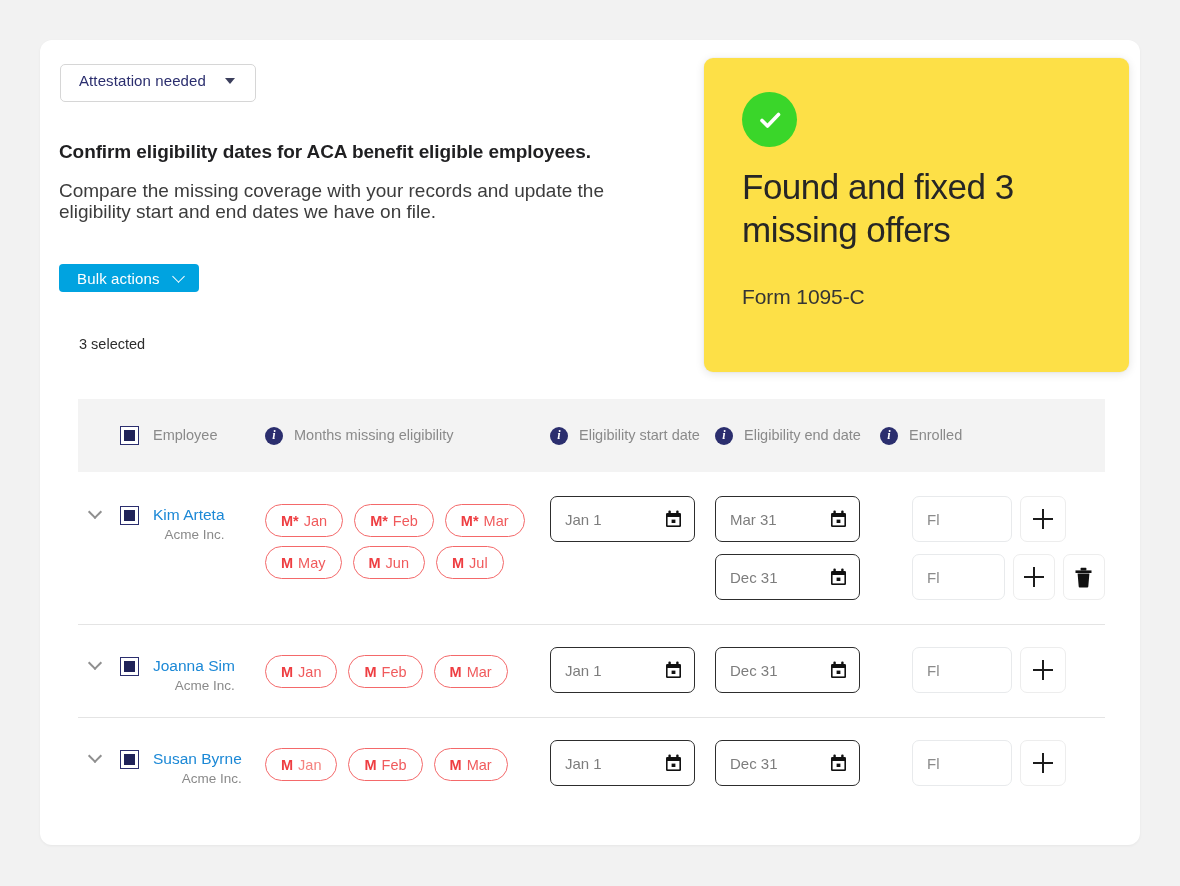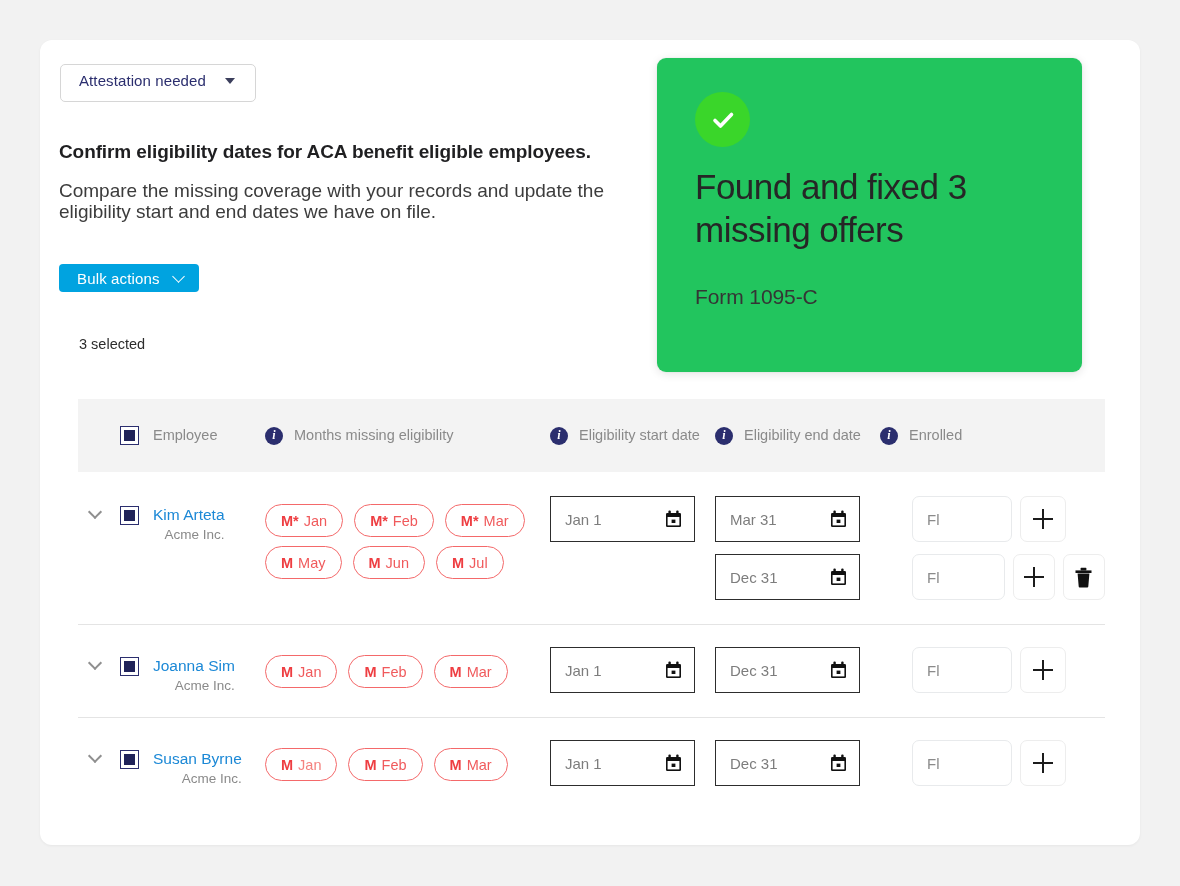--- a/index.html
+++ b/index.html
@@ -91,23 +91,23 @@
 
   .selected-count {
     position: absolute;
     left: 79px; top: 336px;
     font-size: 14.5px; color: #2c2c2c;
   }
 
   
   .callout {
     position: absolute;
-    left: 657px; top: 58px;
+    left: 704px; top: 58px;
     width: 425px; height: 314px;
-    background: #22c55e;
+    background: #fde047;
     border-radius: 9px;
     box-shadow: 0 2px 10px rgba(0,0,0,0.11), 0 0 0 1px rgba(0,0,0,0.02);
     padding: 34px 38px 0 38px;
   }
   .check-circle {
     width: 55px; height: 55px;
     border-radius: 50%;
     background: #3ad62a;
     display: flex; align-items: center; justify-content: center;
     margin-bottom: 18px;
@@ -203,21 +203,21 @@
     white-space: nowrap;
   }
   .chip b { font-weight: bold; color: #ee3e42; margin-right: 5px; }
   .chip.soft { color:#f4827f; }
 
   .dates { display:flex; flex-direction:column; gap: 12px; }
   .date-input {
     position: relative;
     width: 145px; height: 46px;
     border: 1.6px solid #2d2d2d;
-    border-radius: 0;
+    border-radius: 7px;
     display:flex; align-items:center;
     padding-left: 14px;
     cursor: text;
     background:#fff;
   }
   .date-input span { font-size: 15px; color: #7d7d7d; }
   .cal-icon {
     position:absolute; right: 12px; top: 50%; transform: translateY(-50%);
     display:block; cursor:pointer;
   }

